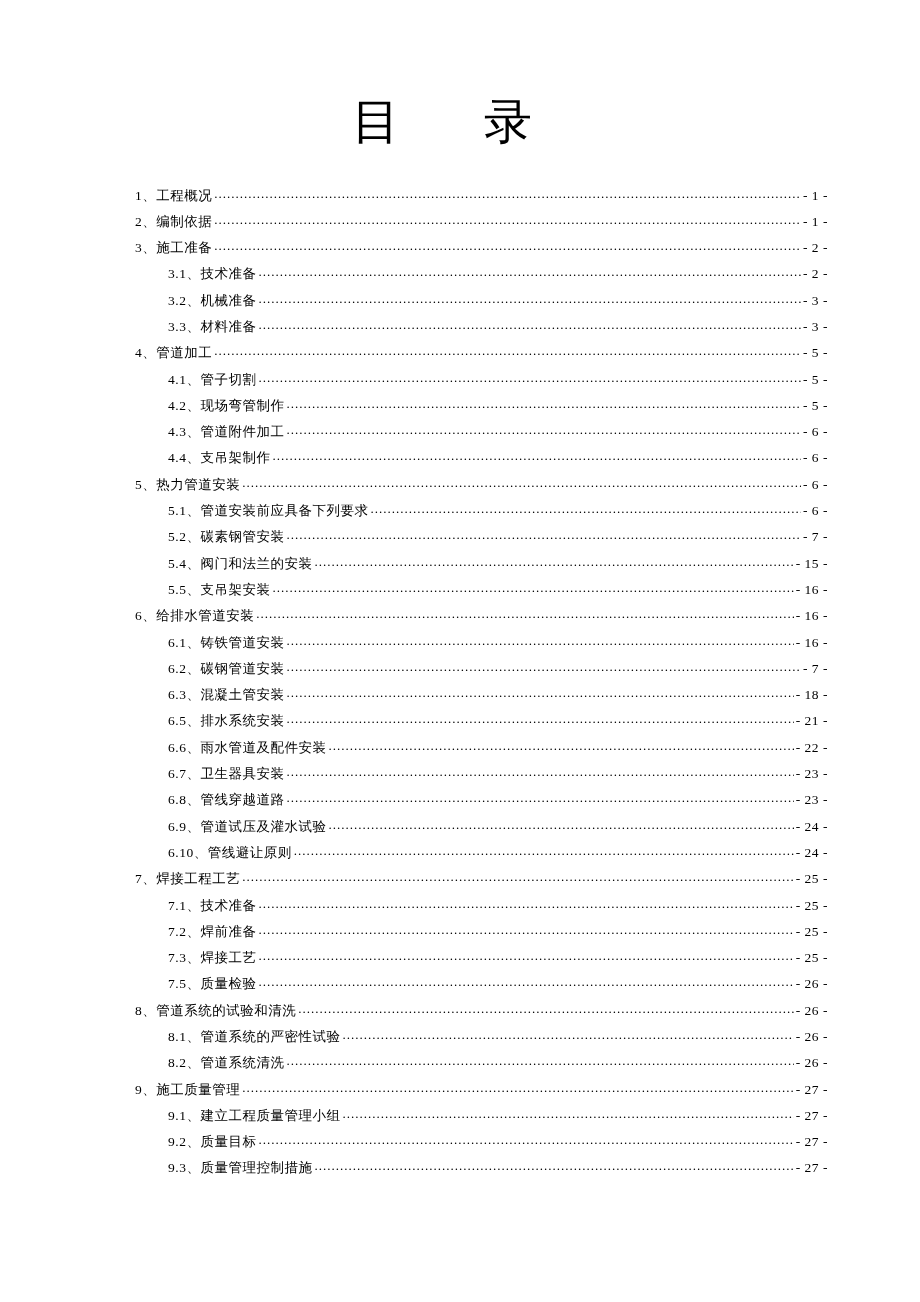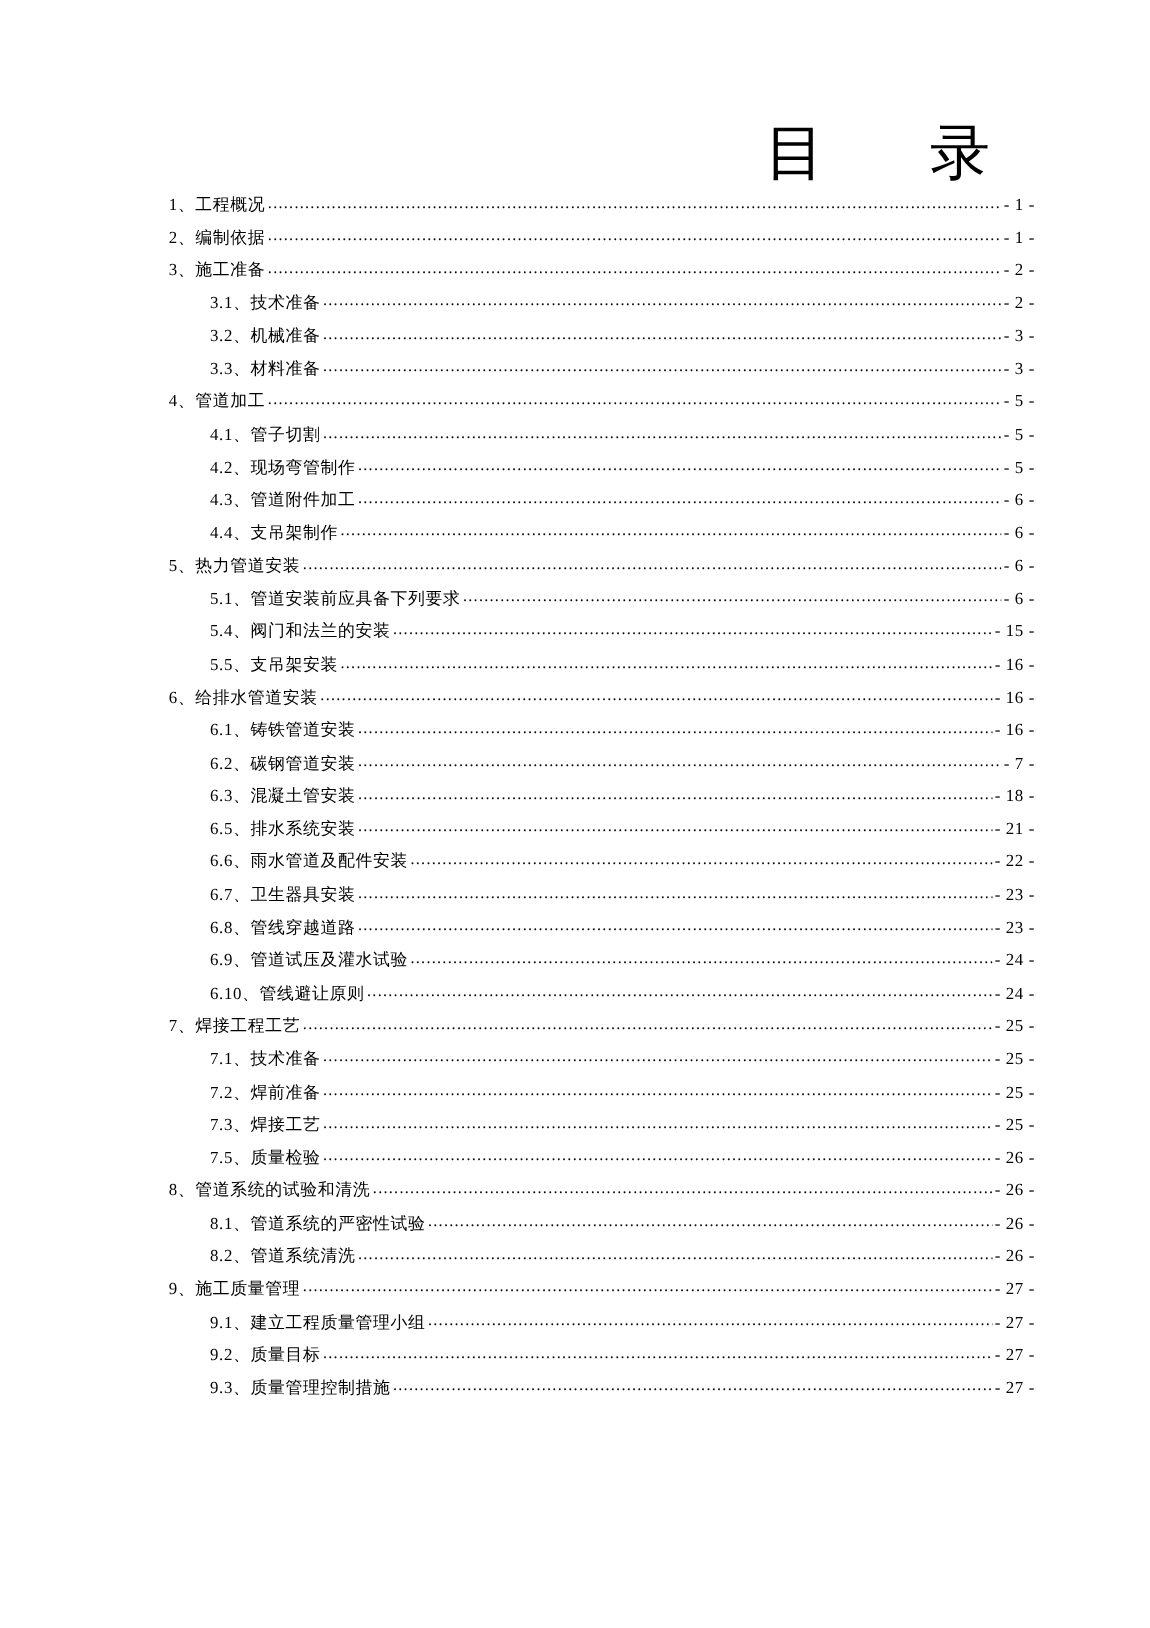--- a/index.html
+++ b/index.html
@@ -5,24 +5,25 @@
     * { margin: 0; padding: 0; box-sizing: border-box; }
     body {
       background: #fff;
       width: 920px;
       height: 1302px;
       font-family: "SimSun", "宋体", serif;
       color: #000;
       padding: 90px 92px 60px 92px;
     }
     .title {
-      text-align: right;
+      text-align: center;
       font-family: "KaiTi", "楷体", "STKaiti", serif;
       font-size: 48px;
       letter-spacing: 36px;
+      margin-bottom: 32px;
       font-weight: normal;
     }
     .toc {
       font-size: 13.5px;
       line-height: 1.0;
     }
     .toc-row {
       display: flex;
       align-items: baseline;
       white-space: nowrap;
@@ -120,20 +121,25 @@
       <span class="toc-label">5、热力管道安装</span>
       <span class="toc-dots"></span>
       <span class="toc-page">- 6 -</span>
     </div>
     <div class="toc-row level-2">
       <span class="toc-label">5.1、管道安装前应具备下列要求</span>
       <span class="toc-dots"></span>
       <span class="toc-page">- 6 -</span>
     </div>
     <div class="toc-row level-2">
+      <span class="toc-label">5.2、碳素钢管安装</span>
+      <span class="toc-dots"></span>
+      <span class="toc-page">- 7 -</span>
+    </div>
+    <div class="toc-row level-2">
       <span class="toc-label">5.4、阀门和法兰的安装</span>
       <span class="toc-dots"></span>
       <span class="toc-page">- 15 -</span>
     </div>
     <div class="toc-row level-2">
       <span class="toc-label">5.5、支吊架安装</span>
       <span class="toc-dots"></span>
       <span class="toc-page">- 16 -</span>
     </div>
     <div class="toc-row level-1">

